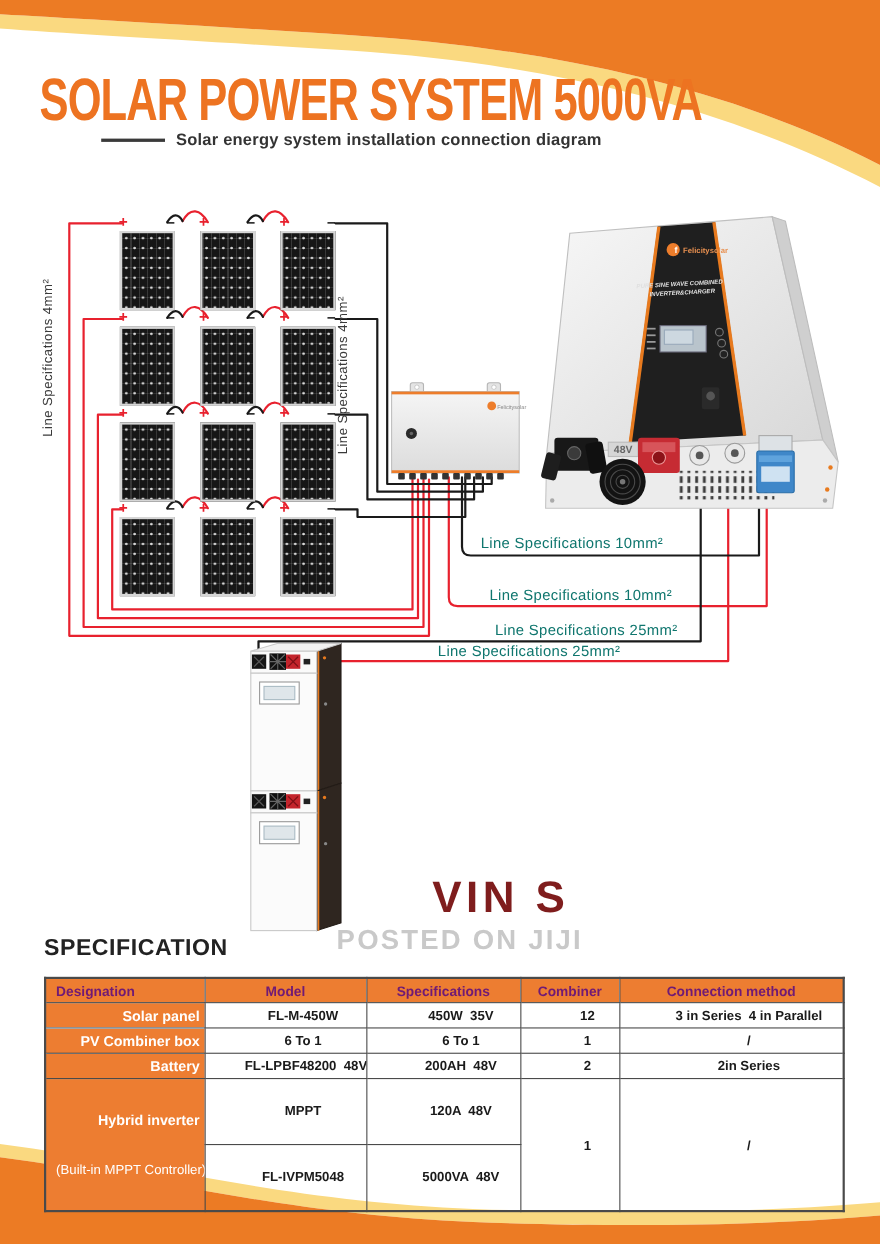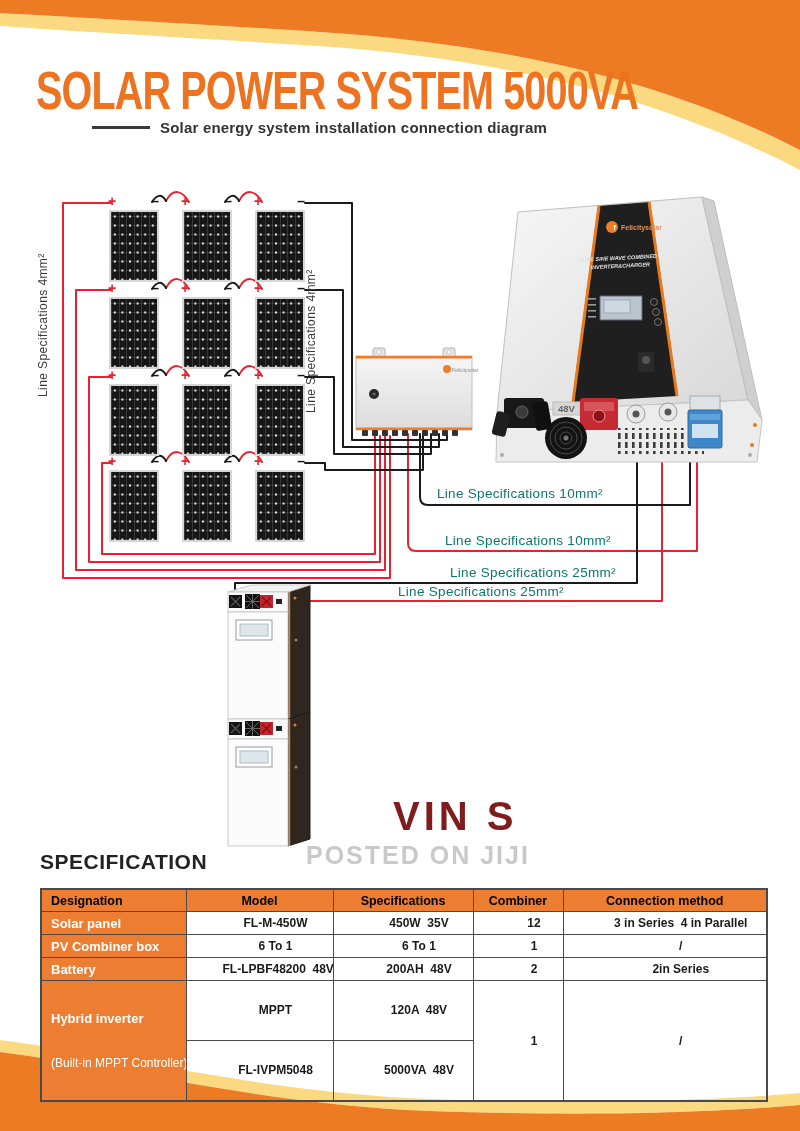--- a/index.html
+++ b/index.html
@@ -40,23 +40,23 @@
   .wm2{position:absolute;left:306px;top:841px;font-size:25px;font-weight:bold;
        color:#c9c9c9;letter-spacing:2px;}
 
   
   .spec-heading{position:absolute;left:40px;top:850px;font-size:21px;font-weight:900;
                 color:#222;letter-spacing:.5px;}
   table.spec{position:absolute;left:40px;top:888px;width:726px;border-collapse:collapse;
              border:2px solid #4a4a4a;table-layout:fixed;}
   table.spec th,table.spec td{border:1px solid #4a4a4a;padding:0 4px;white-space:pre;
              font-size:12px;overflow:hidden;}
-  table.spec th{background:#ED7D31;color:#000000;font-weight:bold;font-size:12.5px;height:21px;}
+  table.spec th{background:#ED7D31;color:#701a75;font-weight:bold;font-size:12.5px;height:21px;}
   table.spec td{height:22px;text-align:center;color:#1a1a1a;font-weight:bold;padding-left:36px;}
-  table.spec td.des{background:#ED7D31;color:#fff;text-align:left;padding-left:9px;font-size:13px;}
+  table.spec td.des{background:#ED7D31;color:#fff;text-align:right;padding-left:9px;font-size:13px;}
   table.spec th.left{text-align:left;padding-left:9px;}
   .des-sub{font-size:12px;font-weight:normal;}
   .colw1{width:145px}.colw2{width:147px}.colw3{width:140px}.colw4{width:90px}.colw5{width:204px}
 </style>
 </head>
 <body>
 
 <div class="page">
 
   <svg class="abs" style="left:0;top:0;" width="800" height="180" viewBox="0 0 800 180">

